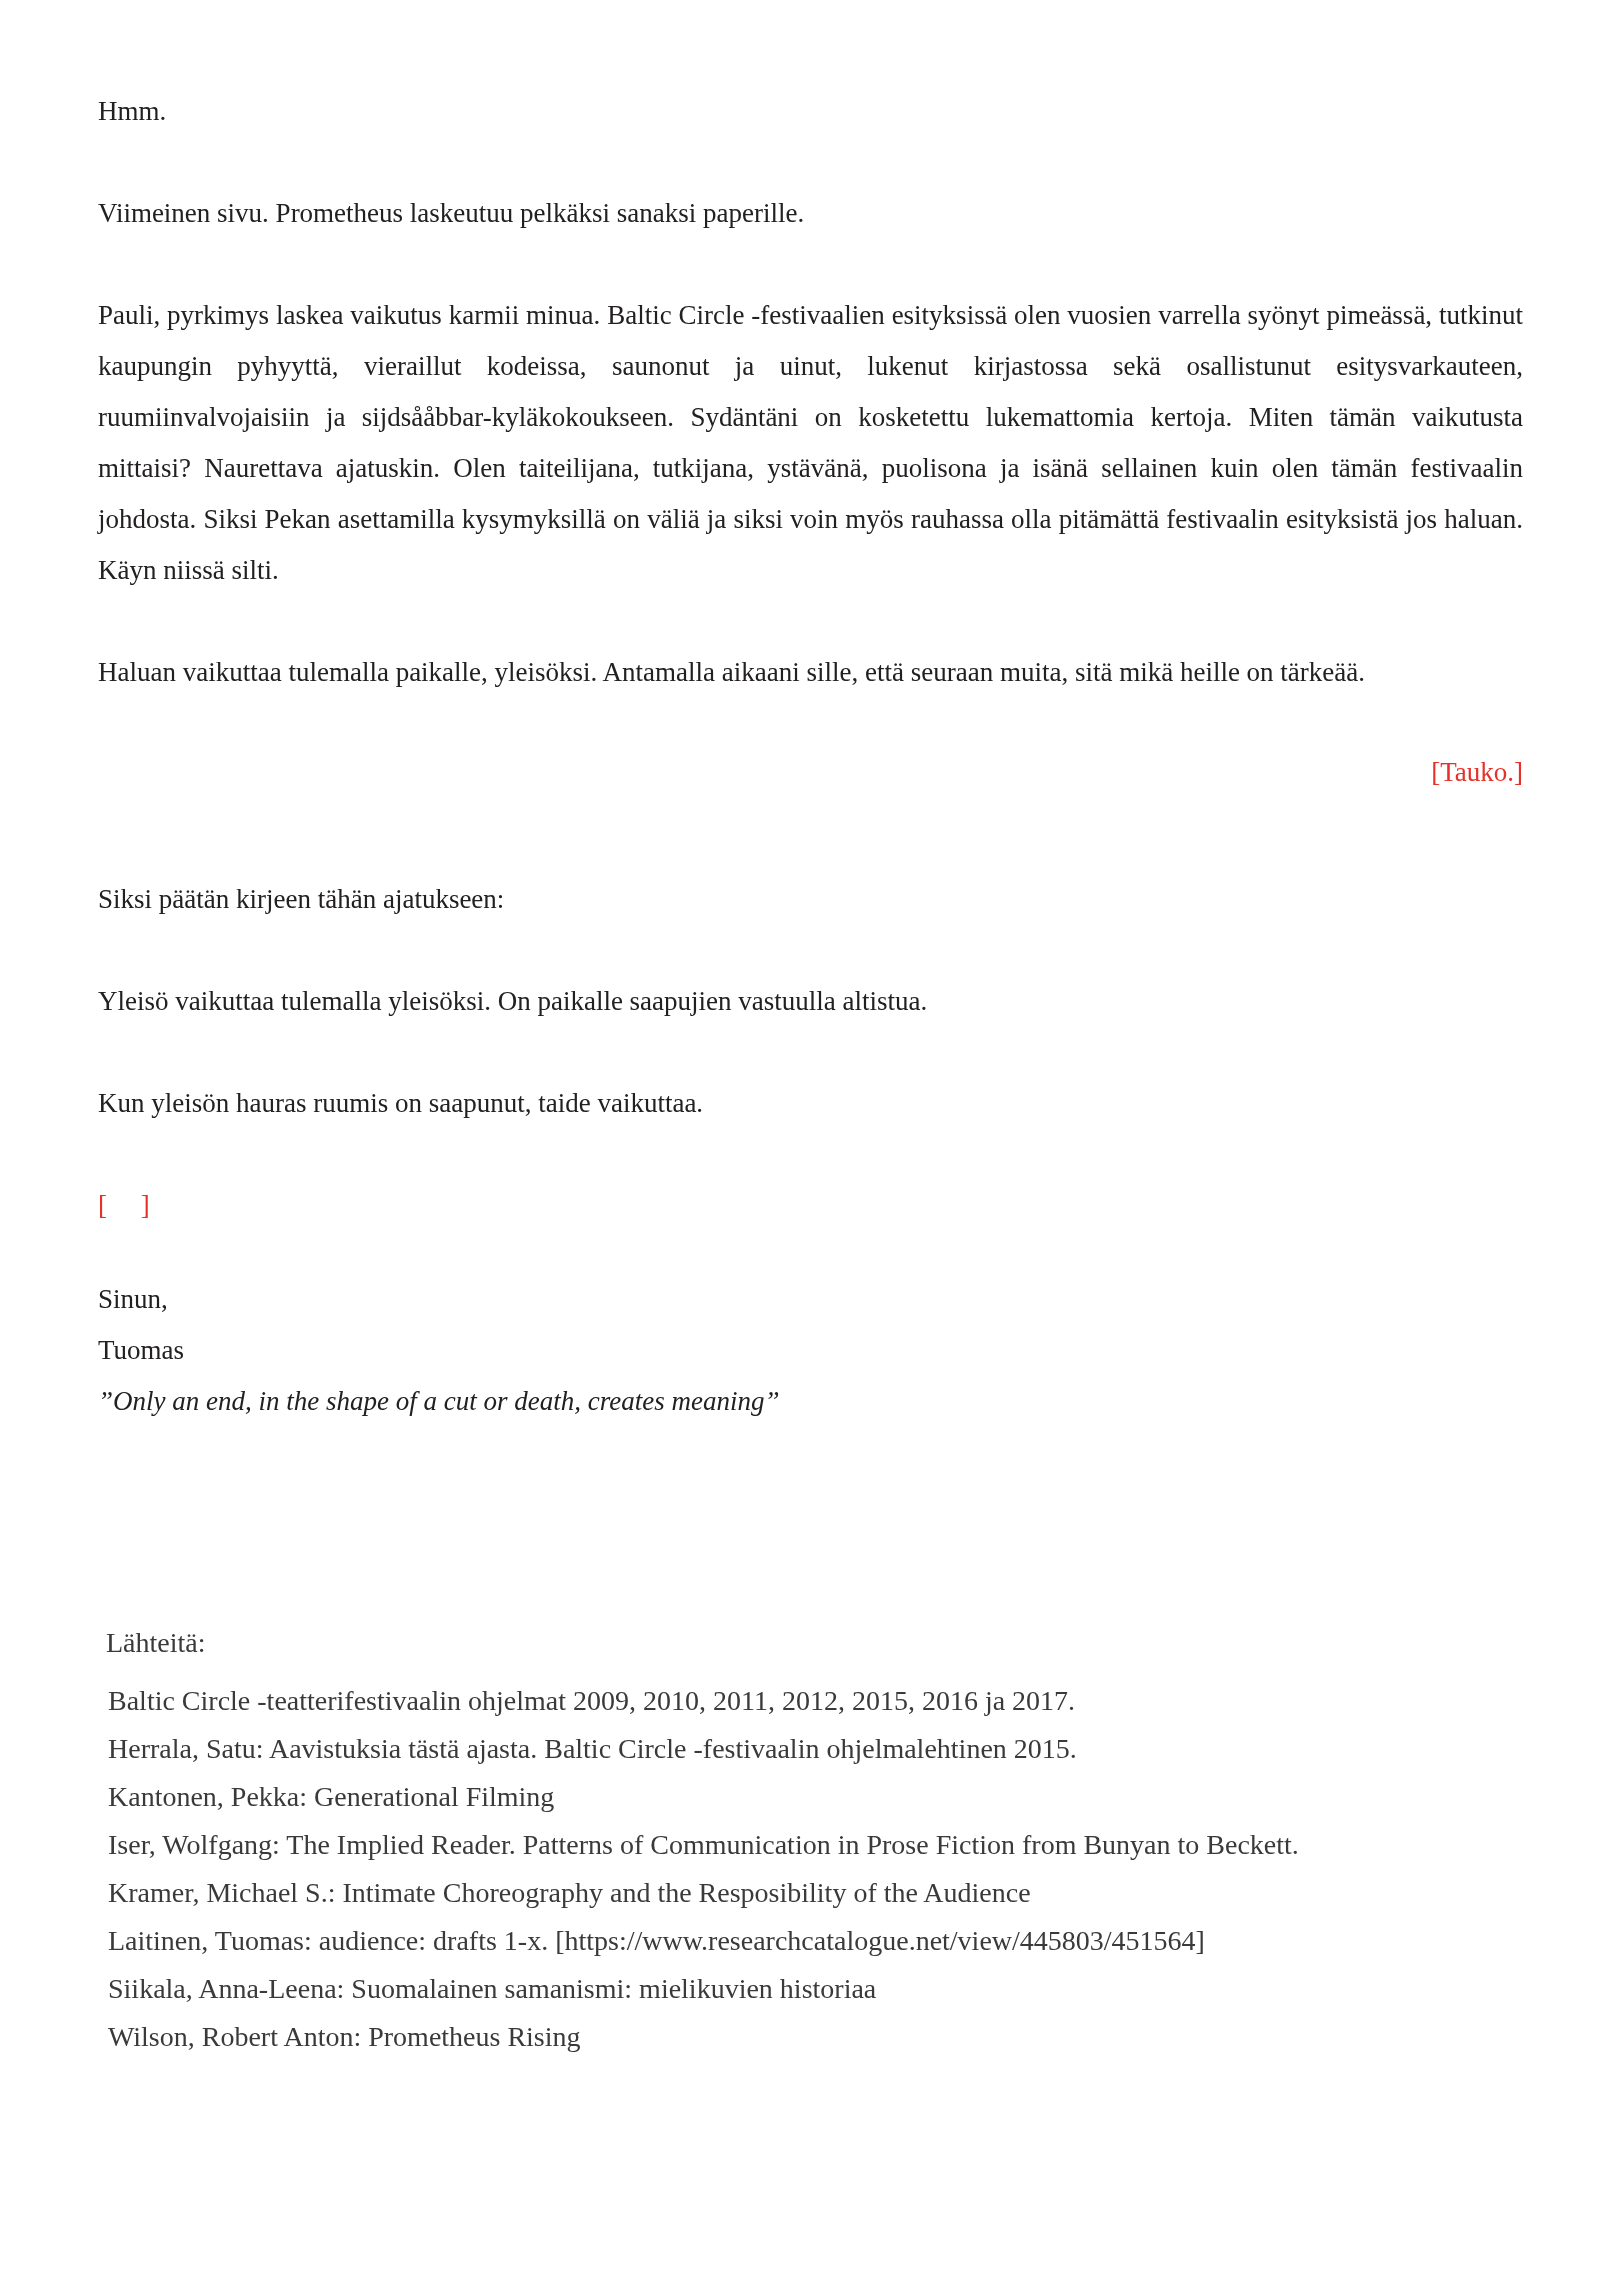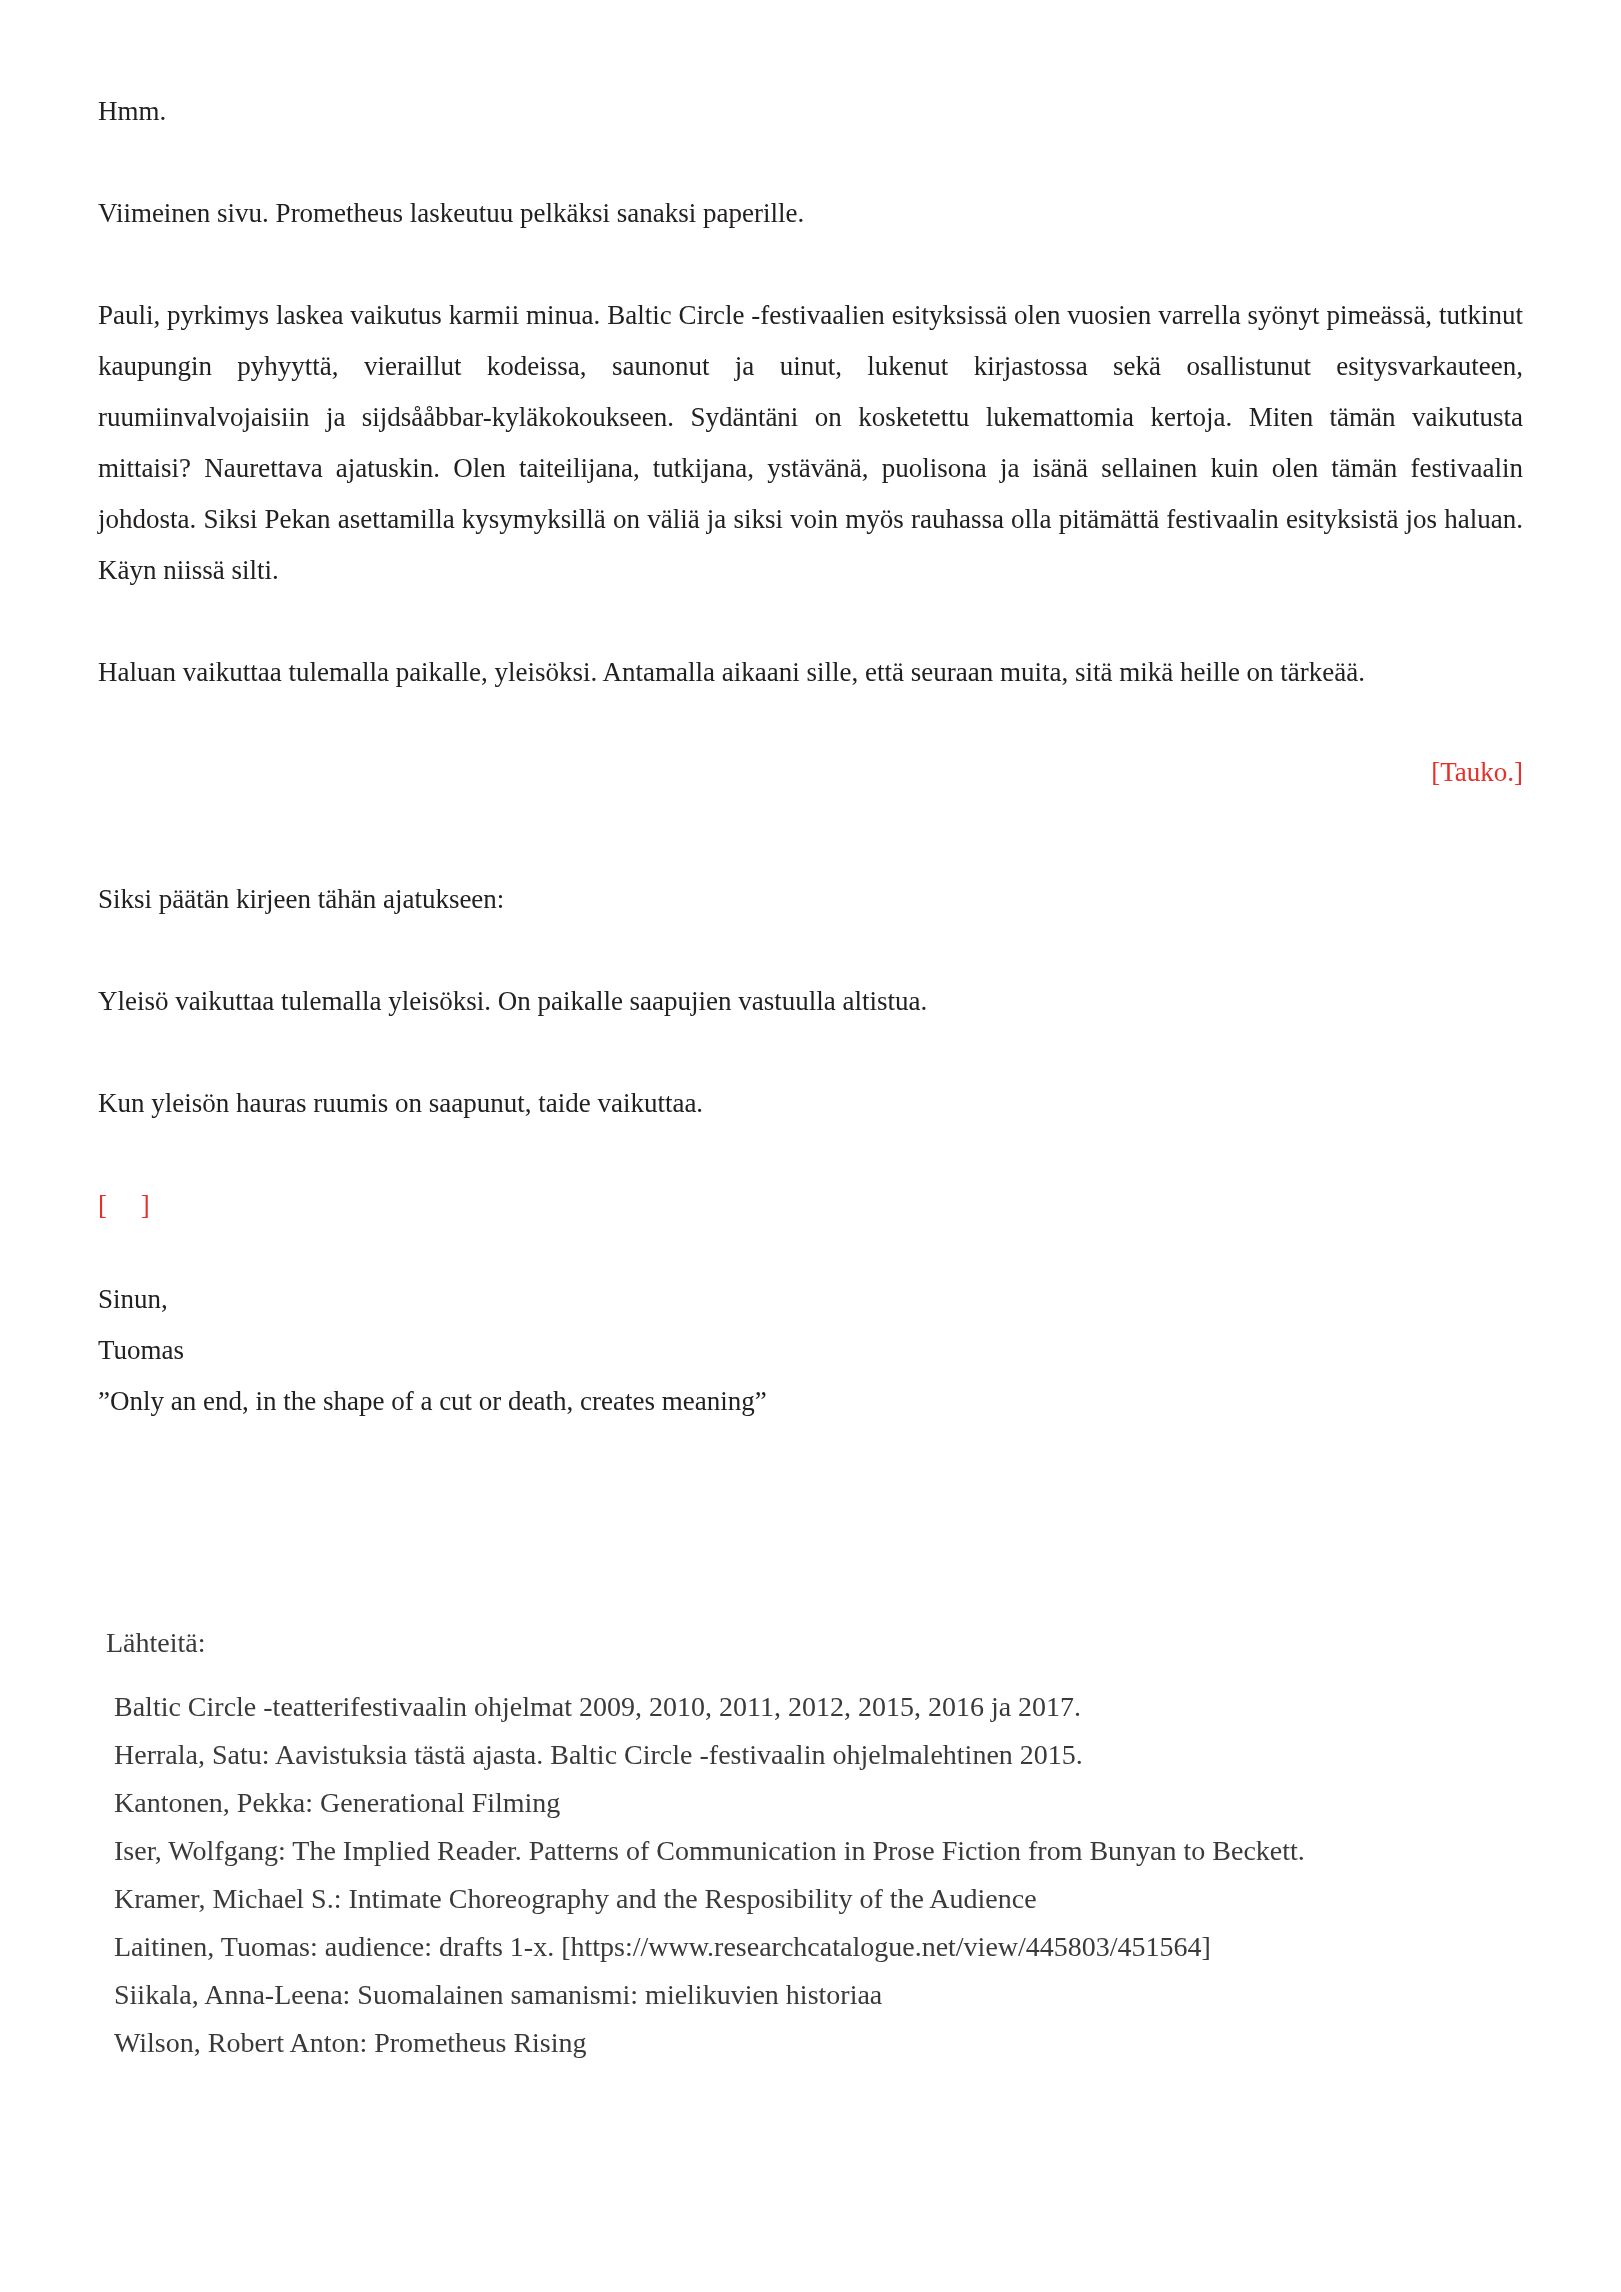--- a/index.html
+++ b/index.html
@@ -34,33 +34,33 @@
   .letter p.justified {
     text-align: justify;
   }
   .letter p.red {
     color: var(--red);
   }
   .letter p.p-haluan   { margin-bottom: 49px; }
   .letter p.p-tauko    { margin-bottom: 76px; text-align: right; }
   .letter p.p-brackets { margin-bottom: 43px; white-space: pre; }
   .closing p { margin-bottom: 0; }
-  .closing p.quote-line { }
+  .closing p.quote-line { font-style: italic; }
   .references {
     margin-top: 192px;
     color: var(--muted);
   }
   .references .ref-heading {
     margin: 8px;
     font-size: 28px;
     line-height: 48px;
     font-weight: normal;
   }
   .references ul {
-    margin: 16px;
+    margin: 10px;
     padding: 0;
     list-style: none;
   }
   .references li {
     font-size: 28px;
     line-height: 48px;
   }
 </style>
 </head>
 <body>

